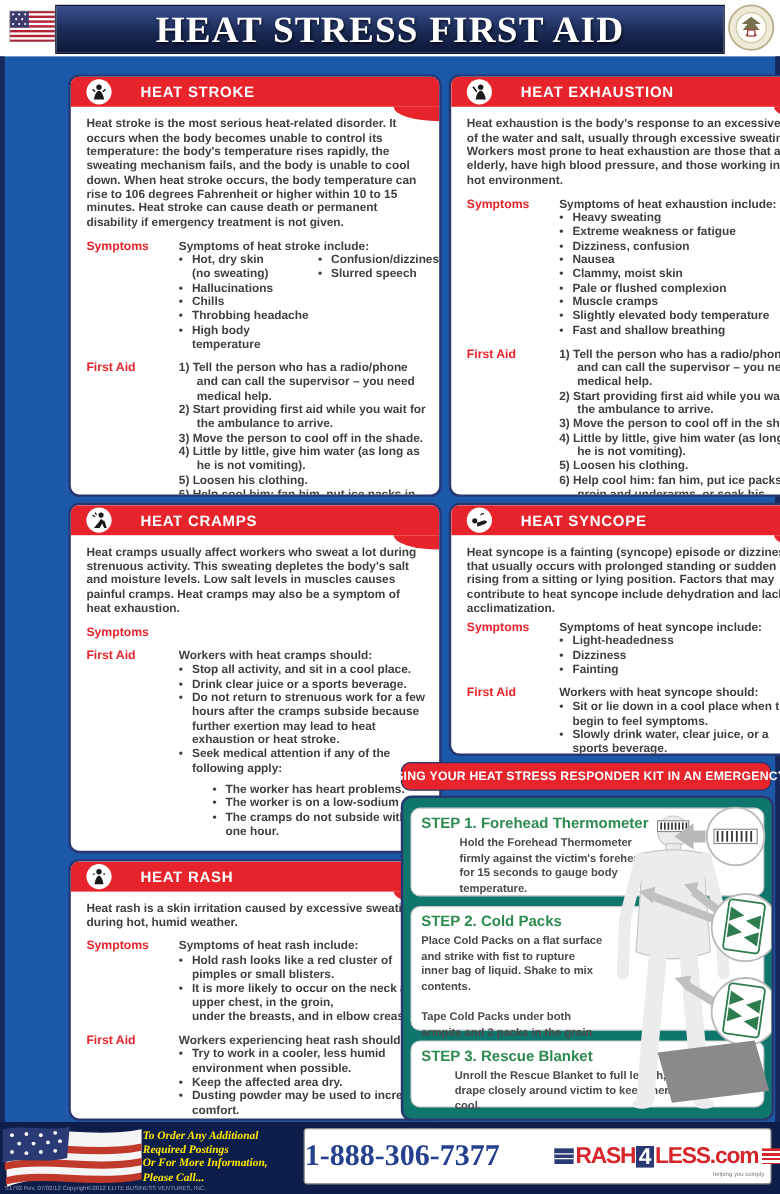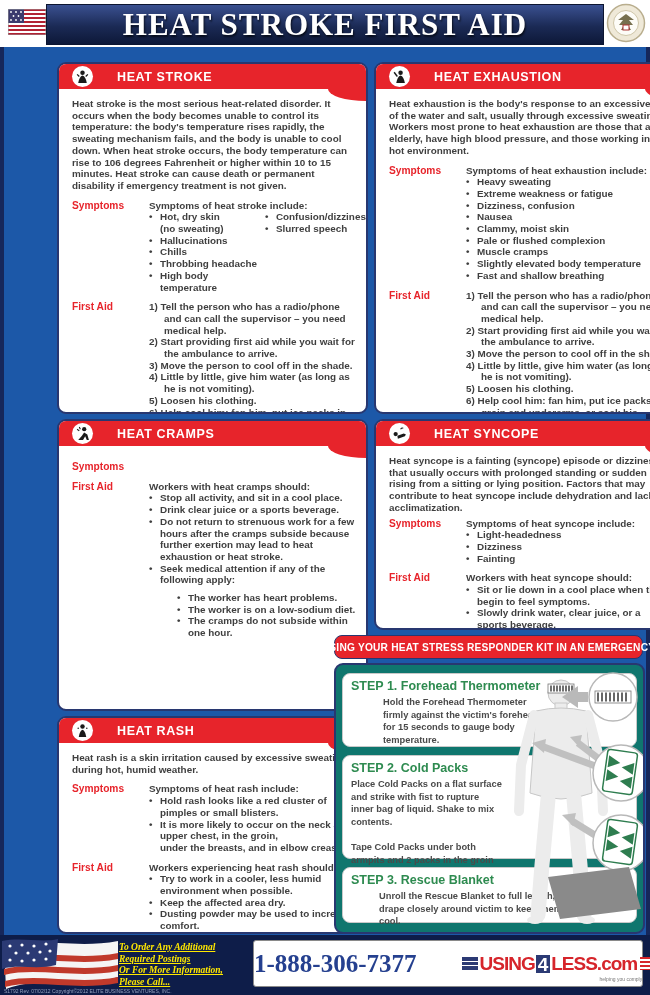--- a/index.html
+++ b/index.html
@@ -47,21 +47,21 @@
   .step{position:absolute;left:6px;right:6px;border:1.5px solid #c9c9c9;border-radius:8px;background:#fff;
         padding:5px 8px;box-sizing:border-box;}
   .step-h{color:#2e8b50;font-weight:bold;font-size:12.5px;}
   .step-b{margin-top:3px;font-size:9.3px;line-height:12.6px;color:#4a4a4a;font-weight:bold;white-space:pre-line;}
   .kit-svg{position:absolute;inset:0;pointer-events:none;}
   
   .footer{position:absolute;bottom:0;left:0;right:0;height:60px;background:#0e1d49;}
   .f-flag{position:absolute;left:2px;top:4px;width:118px;height:52px;}
   .f-order{position:absolute;left:119px;top:7px;width:132px;color:#ffe800;
         font-family:"Liberation Serif",serif;font-style:italic;font-weight:bold;
-        font-size:9.5px;line-height:11.5px;white-space:pre-line;text-decoration:underline;}
+        font-size:9.5px;line-height:11.5px;white-space:pre-line;}
   .f-box{position:absolute;left:253px;right:7px;top:5px;bottom:8px;background:#fff;border-radius:3px;
         border:1px solid #8a8a8a;display:flex;align-items:center;justify-content:space-evenly;gap:46px;}
   .f-phone{font-family:"Liberation Serif",serif;font-weight:bold;font-size:25px;color:#25408f;white-space:nowrap;}
   .logo{display:flex;align-items:center;position:relative;}
   .logo-box{width:16px;height:13px;background:#2b3a74;margin-right:1px;
         box-shadow:inset 0 4px 0 #2b3a74, inset 0 5px 0 #fff, inset 0 8px 0 #2b3a74, inset 0 9px 0 #fff;}
   .logo-osha,.logo-less{color:#d6252b;font-weight:bold;font-size:19px;letter-spacing:-1px;white-space:nowrap;}
   .logo-four{background:#2b3a74;color:#fff;font-weight:bold;font-size:19px;line-height:17px;padding:1px 2px 0;margin:0 1px;}
   .logo-stripes{width:28px;height:13px;margin-left:3px;
         background:repeating-linear-gradient(#d6252b 0 2px,#fff 2px 4px);}
@@ -89,21 +89,21 @@
         <circle cx="13" cy="3" r=".9"></circle>
         <circle cx="5.5" cy="7" r=".9"></circle>
         <circle cx="10.5" cy="7" r=".9"></circle>
         <circle cx="3" cy="11" r=".9"></circle>
         <circle cx="8" cy="11" r=".9"></circle>
         <circle cx="13" cy="11" r=".9"></circle>
       </g>
     <rect width="38" height="26" fill="none" stroke="#999" stroke-width="1"></rect>
   </svg>
   <div class="hdr-bar">
-    <span class="hdr-title">HEAT STROKE FIRST AID</span>
+    <span class="hdr-title">HEAT STRESS FIRST AID</span>
   </div>
   <svg class="hdr-seal" viewBox="0 0 40 40">
     <circle cx="20" cy="20" r="18.5" fill="#efe9d8" stroke="#b9ae8e" stroke-width="1.5"></circle>
     <circle cx="20" cy="20" r="12.5" fill="#fdfcf7" stroke="#cfc6a9" stroke-width="1"></circle>
     <path d="M20 11 l-8 6 h5 l-4 5 h5 l-3 5 h10 l-3 -5 h5 l-4 -5 h5 Z" fill="#77704f"></path>
     <rect x="17" y="22" width="6" height="5" fill="#fff" stroke="#a33" stroke-width="1"></rect>
   </svg>
 </div>
 
 <div class="main">
@@ -252,20 +252,21 @@
       <span class="panel-icon">
         <svg viewBox="0 0 14 14" width="15" height="15">
             <circle cx="8.6" cy="3" r="2" fill="#1a1a1a"></circle>
             <path d="M3 13 l3.5-4 2-3 3 2 1.5 5 h-2 l-1.5-3.5 -2 3.5 Z" fill="#1a1a1a"></path>
             <path d="M2 3 l2 1.5 M4 1 l1 2" stroke="#1a1a1a" stroke-width="1"></path>
           </svg>
       </span>
       <span class="panel-title">HEAT CRAMPS</span>
     </div>
     <div class="panel-body">
+      <div class="intro">Heat cramps usually affect workers who sweat a lot during strenuous activity. This sweating depletes the body's salt and moisture levels. Low salt levels in muscles causes painful cramps. Heat cramps may also be a symptom of heat exhaustion.</div>
       <div class="row">
         <div class="row-label">Symptoms</div>
       </div>
       <div class="row">
         <div class="row-label">First Aid</div>
         <div class="row-content">
           <div class="lead">Workers with heat cramps should:</div>
           <div>
               <div class="li-row">
                 <span class="li-b">•</span>
@@ -539,21 +540,21 @@
     </g>
   </svg>
   <div class="f-order">To Order Any Additional
 Required Postings
 Or For More Information,
 Please Call...</div>
   <div class="f-box">
     <span class="f-phone">1-888-306-7377</span>
     <span class="logo">
       <span class="logo-box"></span>
-      <span class="logo-osha">USING</span>
+      <span class="logo-osha">RASH</span>
       <span class="logo-four">4</span>
       <span class="logo-less">LESS.com</span>
       <span class="logo-stripes"></span>
       <span class="logo-tag">helping you comply</span>
     </span>
   </div>
   <div class="f-copy">S1792 Rev. 07/02/12 Copyright©2012 ELITE BUSINESS VENTURES, INC.</div>
 </div>
 
 </body></html>

